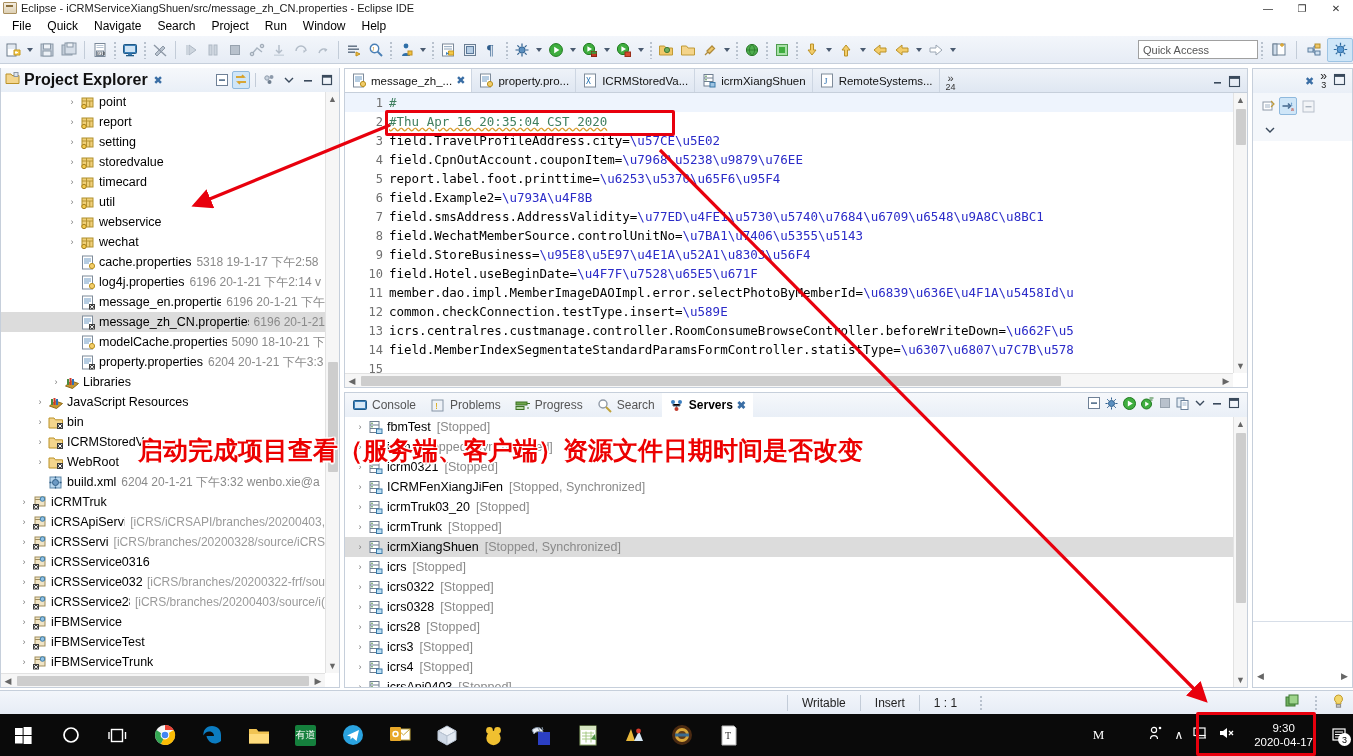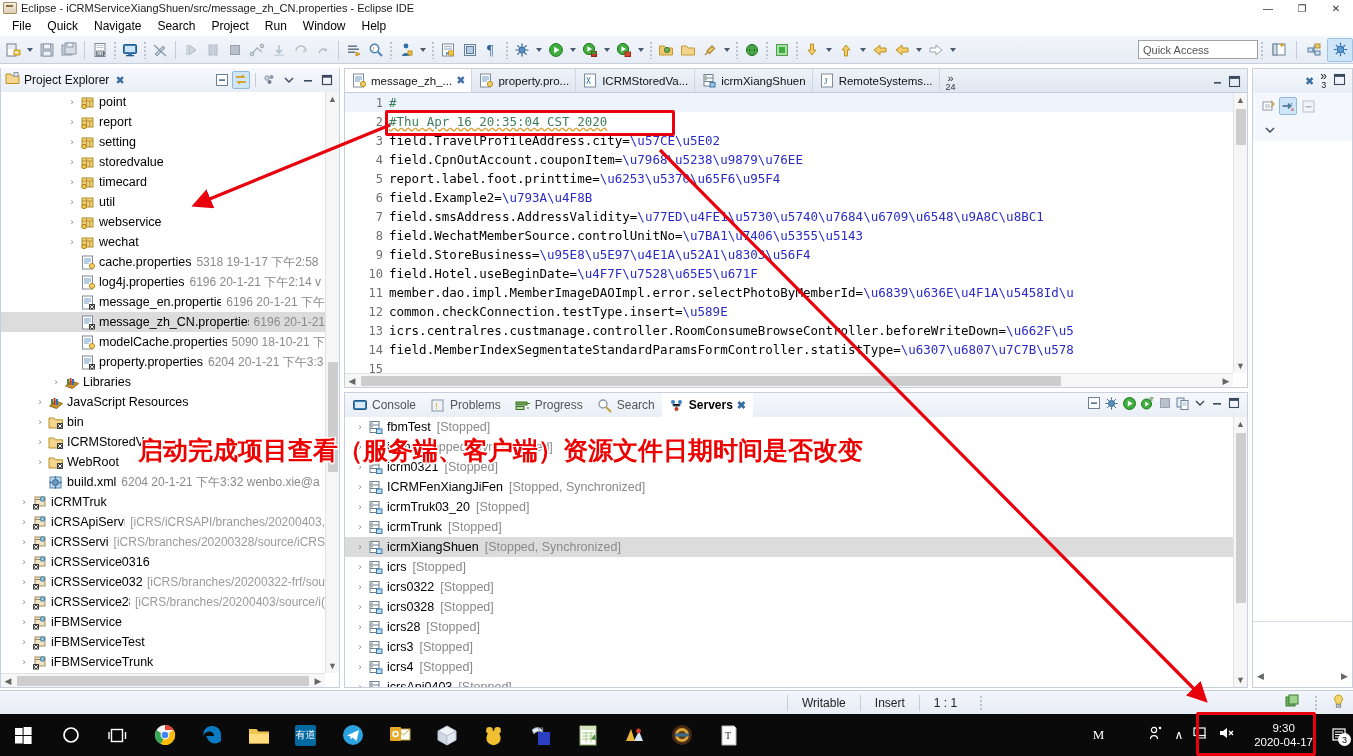--- a/index.html
+++ b/index.html
@@ -68,21 +68,21 @@
   .vtool.sel{ background:#cfe6f8; border:1px solid #8fb9dd; }
 
   
   #projexp{
     position:absolute; left:0; top:68px; width:340px; height:620px;
     background:#fff; border:1px solid #c6cfdb; border-top:none;
     display:flex; flex-direction:column;
   }
   #projexp .hdr{ display:flex; align-items:center; height:24px;
     background:linear-gradient(#f6f8fb,#e9eff7); padding-left:4px; }
-  #projexp .hdr .ttl{ font-size:12px; font-weight:normal; color:#111; margin-left:4px; }
+  #projexp .hdr .ttl{ font-size:16px; font-weight:bold; color:#111; margin-left:4px; }
   .treewrap{ flex:1; position:relative; overflow:hidden; background:#fff; }
   .tree{ position:absolute; left:0; top:0; right:14px; bottom:14px; overflow:hidden; }
   .trow{ height:20px; display:flex; align-items:center; font-size:12.5px; color:#000;
          white-space:nowrap; padding-left:2px; }
   .trow.sel{ background:#dcdcdc; }
   .twist{ width:14px;height:20px;display:flex;align-items:center;justify-content:center;
           font-size:9px;color:#7a7a7a; flex:0 0 14px; }
   .ticon{ width:17px;height:16px;flex:0 0 17px;display:flex;align-items:center;justify-content:center;margin-right:3px; }
   .tlabel{ overflow:hidden; }
   .tmeta{ color:#8a8a8a; margin-left:5px; font-size:12px; }
@@ -1448,21 +1448,21 @@
         <path d="M11 2 C5 2 2 6.5 2.4 11.5 C4 8 7 7 9.5 7.6 C12.5 8.4 13 11 13 12 H5.5 C6.5 17 10.5 20 15 19.4 C18 19 20 17 20 17 V11 C20 5.5 16.5 2 11 2Z" fill="#0b7cc1"></path>
       </svg>
     </div>
     <div class="tbitem">
       <svg width="22" height="19" viewBox="0 0 22 19">
         <path d="M1 3 h7.5 l2 2.4 h10.5 v12 h-20 z" fill="#f1c453"></path>
         <rect x="1" y="8" width="20" height="9.4" fill="#ffdc7d"></rect>
       </svg>
     </div>
     <div class="tbitem">
-      <div style="width:21px;height:21px;background:#0369a1;border-radius:2px;display:flex;align-items:center;justify-content:center;color:#fff;font-size:10px;font-family:Liberation Sans, sans-serif;">有道</div>
+      <div style="width:21px;height:21px;background:#15803d;border-radius:2px;display:flex;align-items:center;justify-content:center;color:#fff;font-size:10px;font-family:Liberation Sans, sans-serif;">有道</div>
     </div>
     <div class="tbitem">
       <svg width="22" height="22" viewBox="0 0 22 22">
         <circle cx="11" cy="11" r="10" fill="#2aa3e0"></circle>
         <path d="M5 11.5 L17 6 L14.5 17 L10.5 13.5 L8.5 15.5 L8.5 12.5 Z" fill="#fff"></path>
       </svg>
     </div>
     <div class="tbitem">
       <svg width="22" height="20" viewBox="0 0 22 20">
         <rect x="8" y="4" width="13" height="11" fill="#fff" stroke="#c2a33a"></rect>

